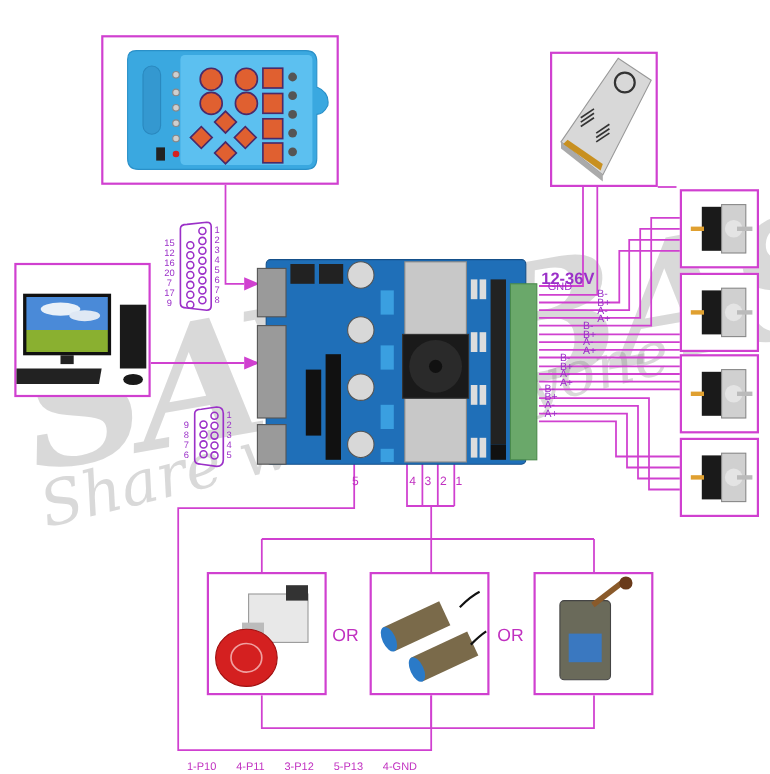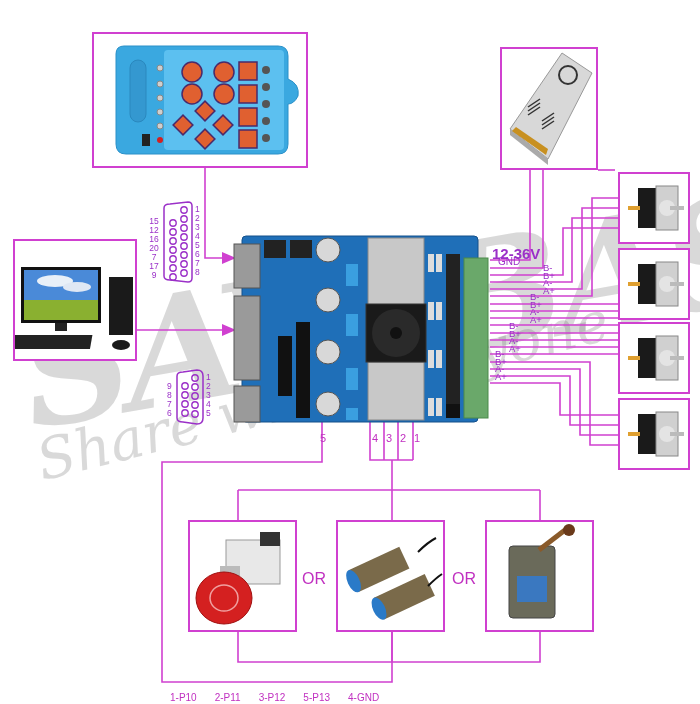--- a/index.html
+++ b/index.html
@@ -355,17 +355,17 @@
   <svg width="105" height="108" viewBox="0 0 105 108">
     <rect x="22" y="24" width="46" height="72" rx="4" fill="#6a6a5a" stroke="#444"></rect>
     <rect x="30" y="54" width="30" height="26" fill="#3a78c0"></rect>
     <path d="M52 28 L78 8" stroke="#8a5a2a" stroke-width="5"></path>
     <circle cx="82" cy="8" r="6" fill="#6a3a1a"></circle>
   </svg>
 </div>
 
 <div class="abs" style="left:170px;top:692px;font-size:10px;color:#c030c0;display:flex;gap:18px;">
   <span>1-P10</span>
-  <span>2-P11</span>
+  <span>4-P11</span>
   <span>3-P12</span>
   <span>5-P13</span>
   <span>4-GND</span>
 </div>
 
 </body></html>

